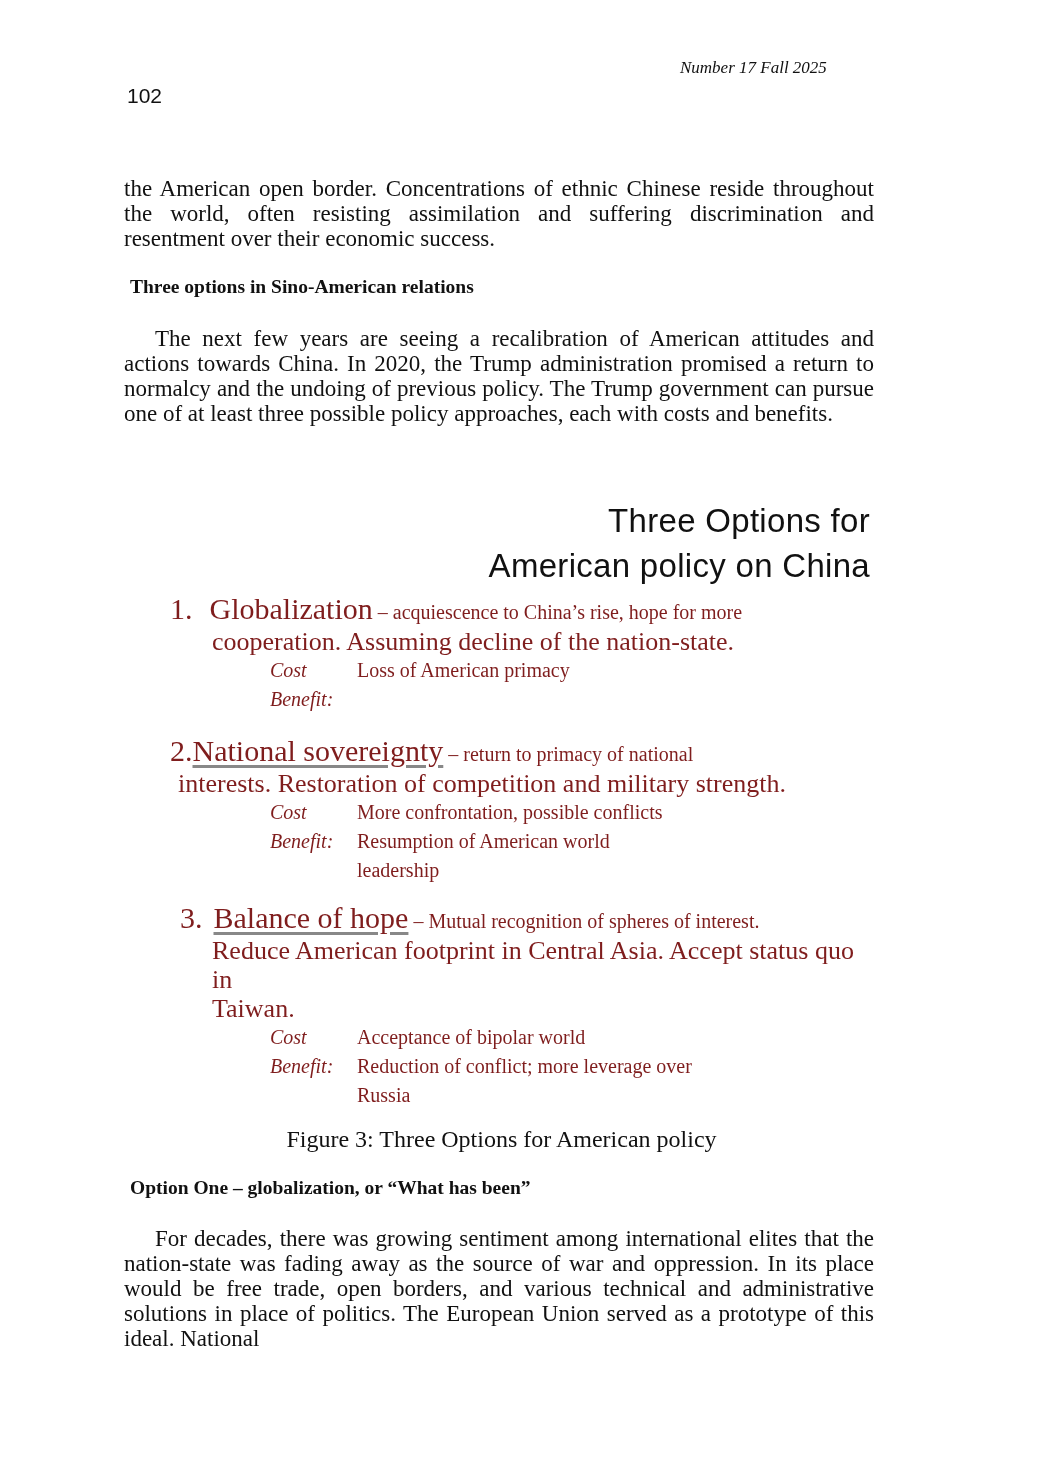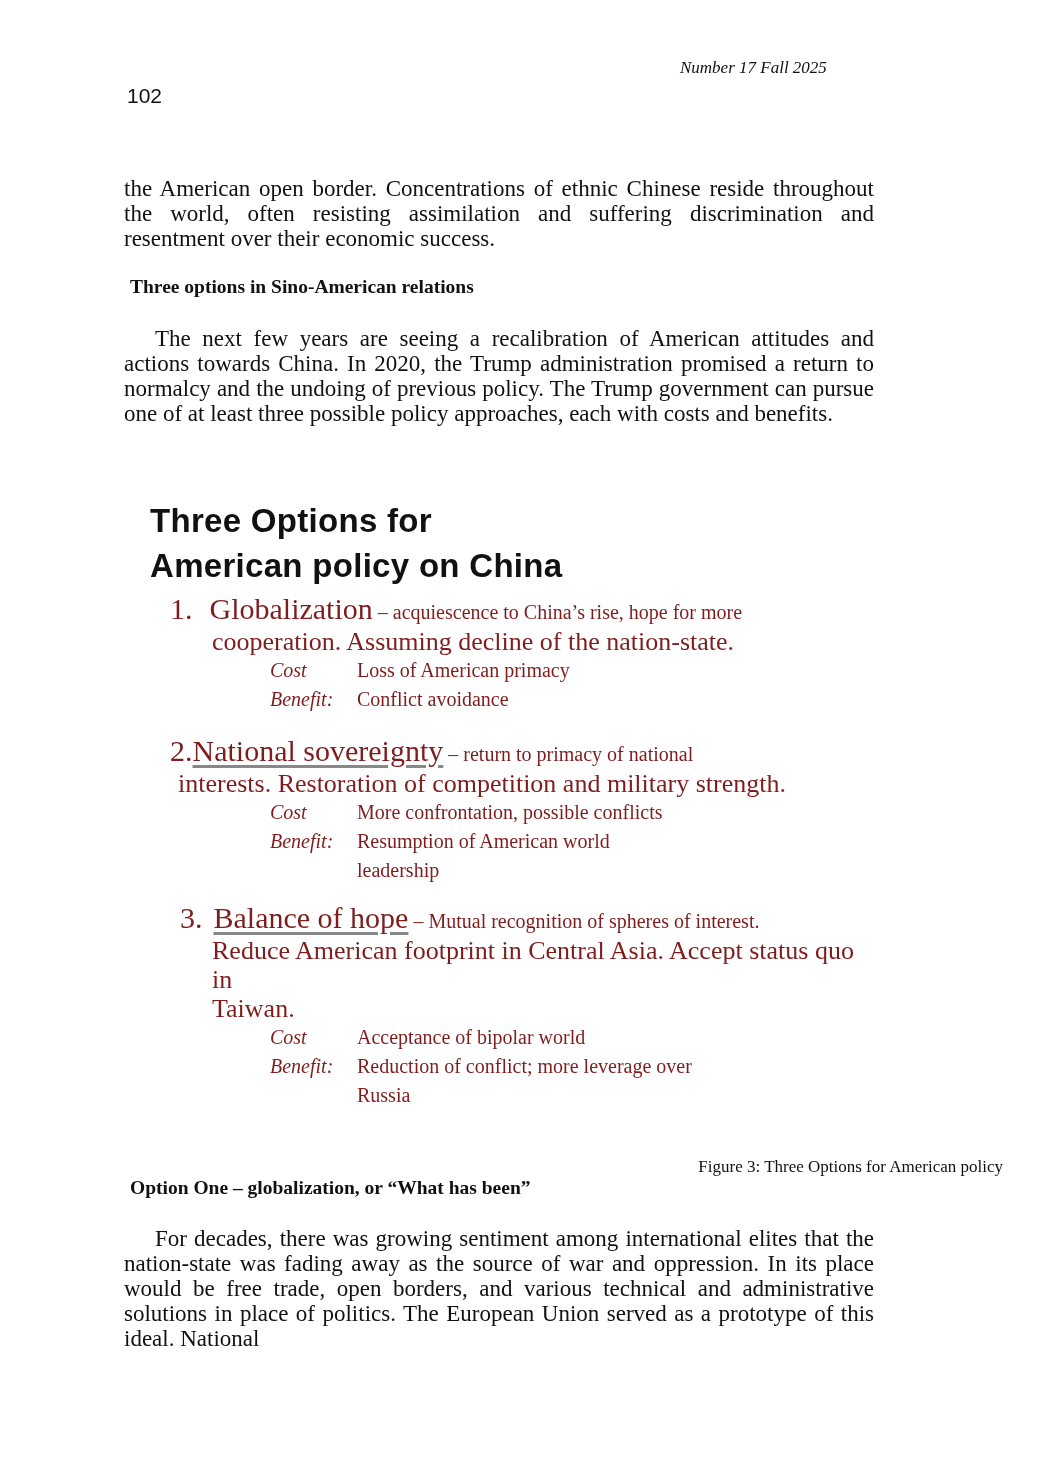--- a/index.html
+++ b/index.html
@@ -7,32 +7,32 @@
 
   .running-head { position: absolute; top: 58px; left: 680px; font-size: 17px; font-style: italic; font-family: "Liberation Serif", serif; }
   .page-number { position: absolute; top: 84px; left: 127px; font-size: 21px; font-family: "Liberation Sans", sans-serif; }
 
   .text-block { position: absolute; left: 124px; width: 750px; font-family: "Liberation Serif", serif; font-size: 23px; line-height: 25px; text-align: justify; }
   .text-block p { margin: 0; }
   .indent { text-indent: 31px; }
   .heading { position: absolute; left: 130px; font-family: "Liberation Serif", serif; font-weight: bold; font-size: 19.5px; }
 
   .figure { position: absolute; left: 170px; top: 498px; width: 700px; }
-  .fig-title { text-align: left; font-family: "Liberation Sans", sans-serif; font-weight: 700; font-size: 33px; line-height: 45px; margin-left: -20px; letter-spacing: 0.3px; }
+  .fig-title { text-align: right; font-family: "Liberation Sans", sans-serif; font-weight: 400; font-size: 33px; line-height: 45px; margin-left: -20px; letter-spacing: 0.3px; }
   .opt { font-family: "Liberation Serif", serif; color: #7f1d1d; }
   .opt-head { font-size: 20px; line-height: 30px; }
   .opt-num { font-size: 30px; }
   .opt-name { font-size: 30px; }
   .opt-name.u { text-decoration: underline; text-decoration-color: #888; text-underline-offset: 4px; }
   .opt-line { font-size: 26px; line-height: 29px; }
   .cb-row { display: flex; font-size: 20px; line-height: 29px; }
   .cb-label { width: 87px; font-style: italic; }
   .cb-val { flex: 1; }
 
-  .caption { position: absolute; top: 1126px; left: 0; width: 1003px; text-align: right; font-family: "Liberation Serif", serif; font-size: 17px; margin-top: 31px; }
+  .caption { position: absolute; top: 1126px; left: 0; width: 1003px; text-align: center; font-family: "Liberation Serif", serif; font-size: 24px; }
 </style>
 </head>
 <body>
 
 <div class="running-head">Number 17 Fall 2025</div>
 <div class="page-number">102</div>
 
 <div class="text-block" style="top:176px;">
   <p>the American open border. Concentrations of ethnic Chinese reside throughout the world, often resisting assimilation and suffering discrimination and resentment over their economic success.</p>
 </div>
@@ -54,21 +54,20 @@
       <span class="opt-num">1.</span>
       <span class="opt-name" style="margin-left:12px;">Globalization</span><span> – acquiescence  to China’s rise, hope for more</span>
     </div>
     <div class="opt-line" style="padding-left:42px;">cooperation.  Assuming  decline  of  the nation-state.</div>
     <div class="cb-row" style="padding-left:100px;">
       <span class="cb-label">Cost</span>
       <span class="cb-val">Loss of American  primacy</span>
     </div>
     <div class="cb-row" style="padding-left:100px;">
       <span class="cb-label">Benefit:</span>
-      <span class="cb-val">Conflict  avoidance</span>
     </div>
   </div>
 
   <div class="opt" style="margin-top:22px;">
     <div class="opt-head">
       <span class="opt-num">2.</span><span class="opt-name u">National sovereignty</span><span> – return to primacy of national</span>
     </div>
     <div class="opt-line" style="padding-left:8px;">interests.  Restoration  of competition  and military strength.</div>
     <div class="cb-row" style="padding-left:100px;">
       <span class="cb-label">Cost</span>

